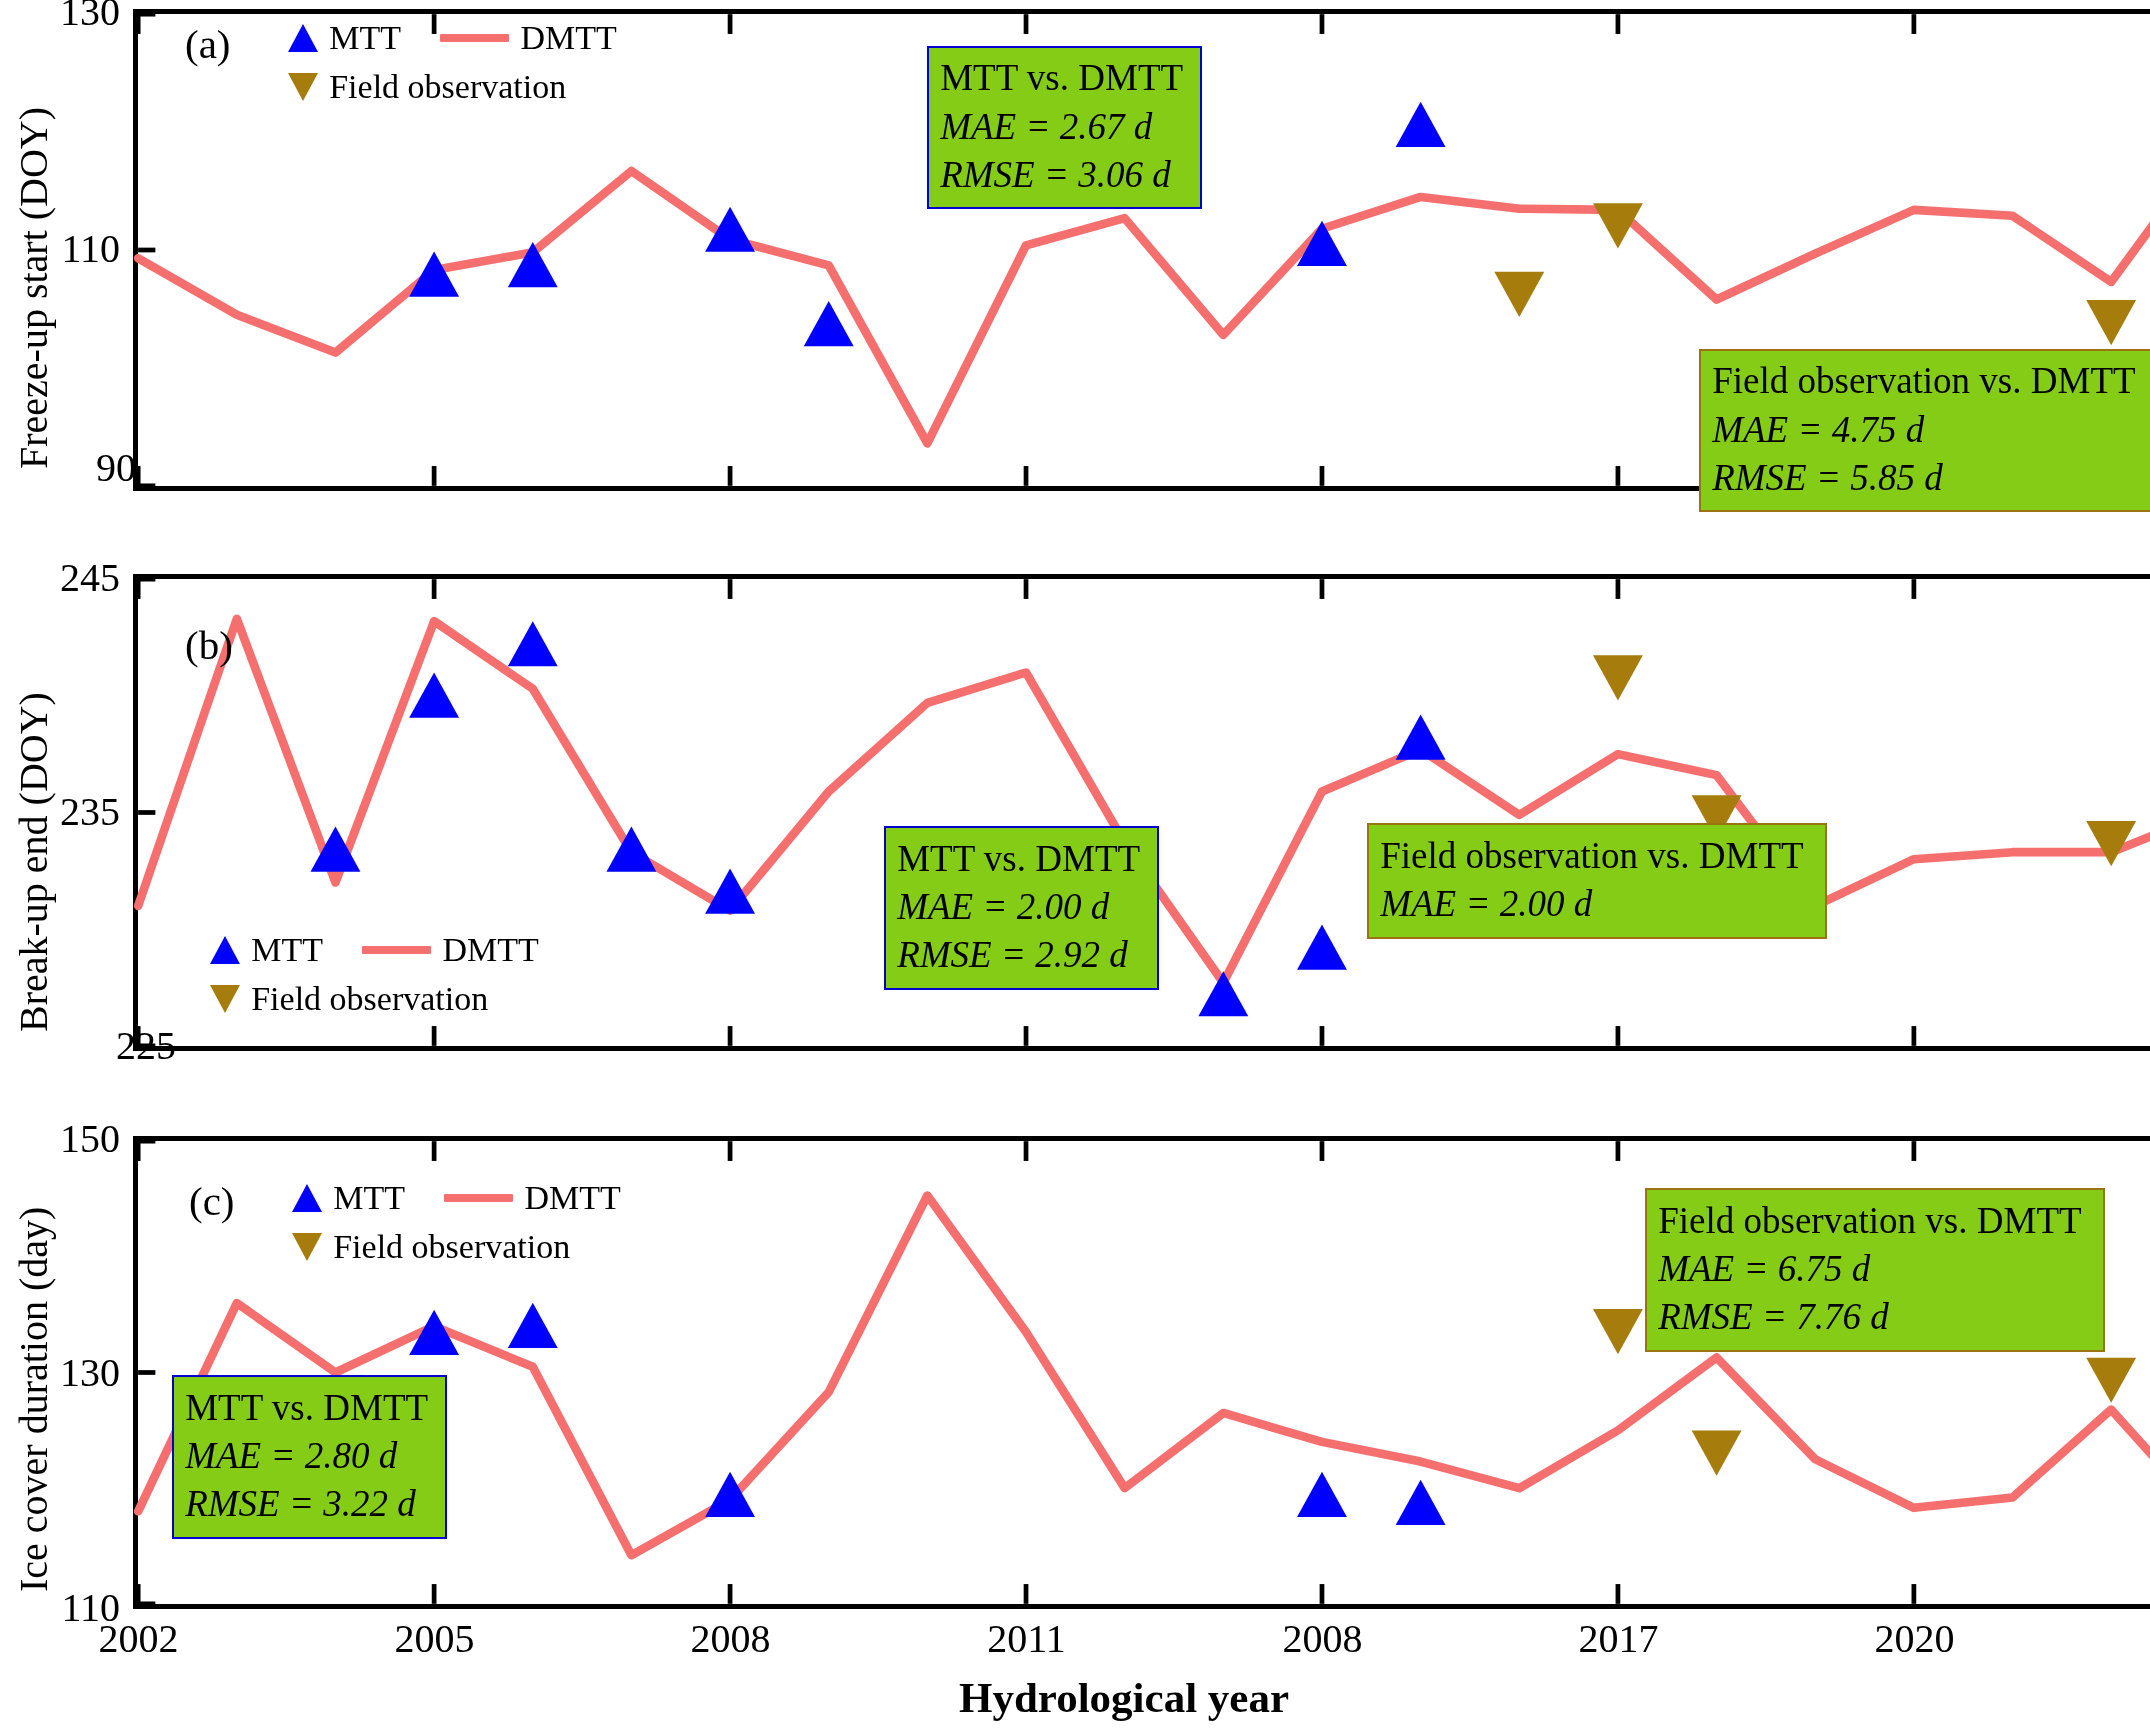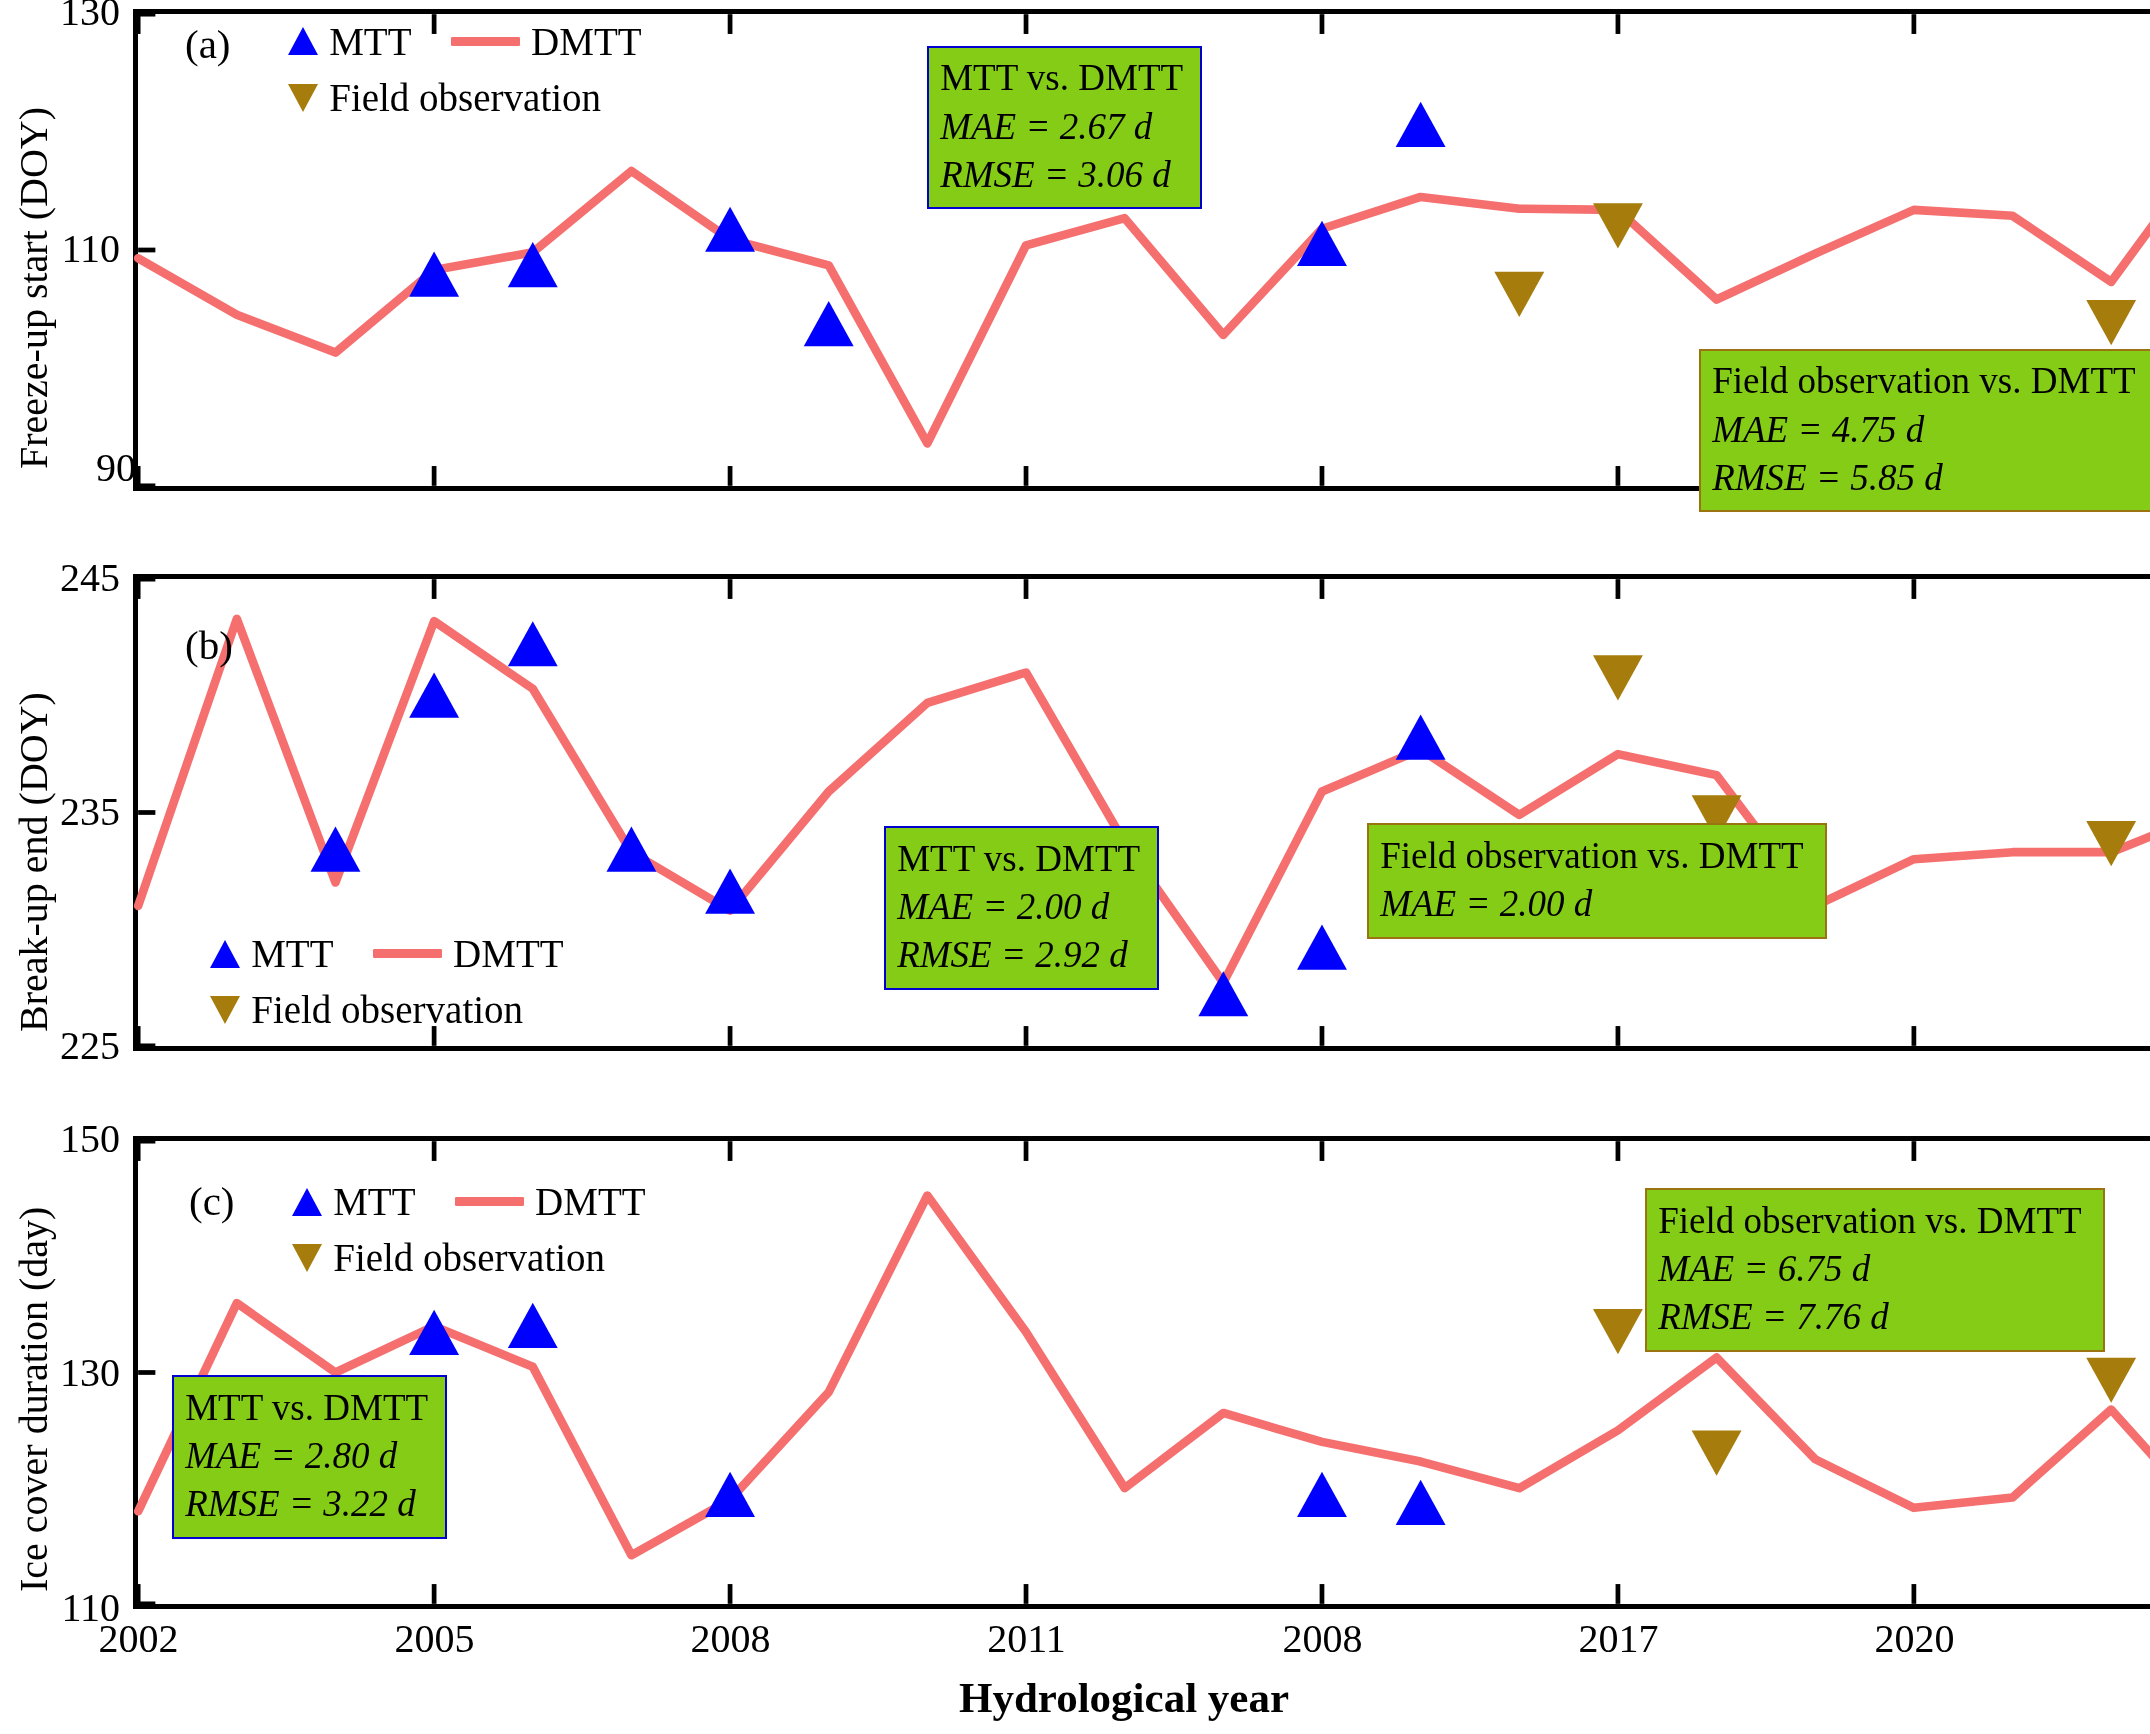--- a/index.html
+++ b/index.html
@@ -12,21 +12,21 @@
 
   .ylabel{position:absolute;transform-origin:0 0;transform:rotate(-90deg);
           font-size:40px;white-space:nowrap;letter-spacing:0px;}
   .ytick{position:absolute;right:0;text-align:right;font-size:40px;white-space:nowrap;}
   .xtick{position:absolute;text-align:center;font-size:40px;white-space:nowrap;}
   .xaxis-title{position:absolute;font-size:43px;white-space:nowrap;font-weight:bold;}
 
   .panel-letter{position:absolute;font-size:41px;}
 
   .legend{position:absolute;display:flex;flex-direction:column;gap:11.2px;}
-  .legrow{display:flex;align-items:center;gap:11.2px;font-size:39px;white-space:nowrap;}
+  .legrow{display:flex;align-items:center;gap:11.2px;font-size:34px;white-space:nowrap;}
   .tri-up{width:0;height:0;border-left:15.5px solid transparent;border-right:15.5px solid transparent;
           border-bottom:28px solid #0000ff;}
   .tri-dn{width:0;height:0;border-left:15.5px solid transparent;border-right:15.5px solid transparent;
           border-top:28px solid #a67c0d;}
   .legline{width:69px;height:8.6px;background:#f56f6f;border-radius:1.3px;}
   .leg-gap{display:inline-block;width:17px;}
 
   .statbox{position:absolute;box-sizing:border-box;padding:6.9px 11.2px 8.6px 11.2px;background:#84cc16;}
   .statbox .t{font-size:37px;line-height:1.30;white-space:nowrap;}
   .statbox .m{font-size:37px;line-height:1.30;white-space:nowrap;}
@@ -165,21 +165,21 @@
       <div class="m"><i>RMSE = 2.92 d</i></div>
     </div>
     <div class="statbox box-olive" style="left:1234px;top:249px;width:460px;">
       <div class="t">Field observation vs. DMTT</div>
       <div class="m"><i>MAE = 2.00 d</i></div>
     </div>
   </div>
   <div class="ylabel" style="left:9.5px;top:1032px;">Break-up end (DOY)</div>
   <div class="ytick" style="left:0;width:120px;top:554px;">245</div>
   <div class="ytick" style="left:0;width:120px;top:788px;">235</div>
-  <div class="ytick" style="left:0;width:120px;top:1022px;">225</div>
+  <div class="ytick" style="left:12px;width:120px;top:1022px;padding-left:44px;">225</div>
 
   <div class="panel" id="panelC" style="top:1136px;height:473px;">
     <div class="plotbox"></div>
     <svg class="svgwrap" id="svgC" viewBox="0 0 4840 1100" preserveAspectRatio="none">
         <line x1="12" x2="12" y1="12" y2="58" stroke="#000" stroke-width="11"></line>
         <line x1="12" x2="12" y1="1042" y2="1088" stroke="#000" stroke-width="11"></line>
         <line x1="700" x2="700" y1="12" y2="58" stroke="#000" stroke-width="11"></line>
         <line x1="700" x2="700" y1="1042" y2="1088" stroke="#000" stroke-width="11"></line>
         <line x1="1388" x2="1388" y1="12" y2="58" stroke="#000" stroke-width="11"></line>
         <line x1="1388" x2="1388" y1="1042" y2="1088" stroke="#000" stroke-width="11"></line>

